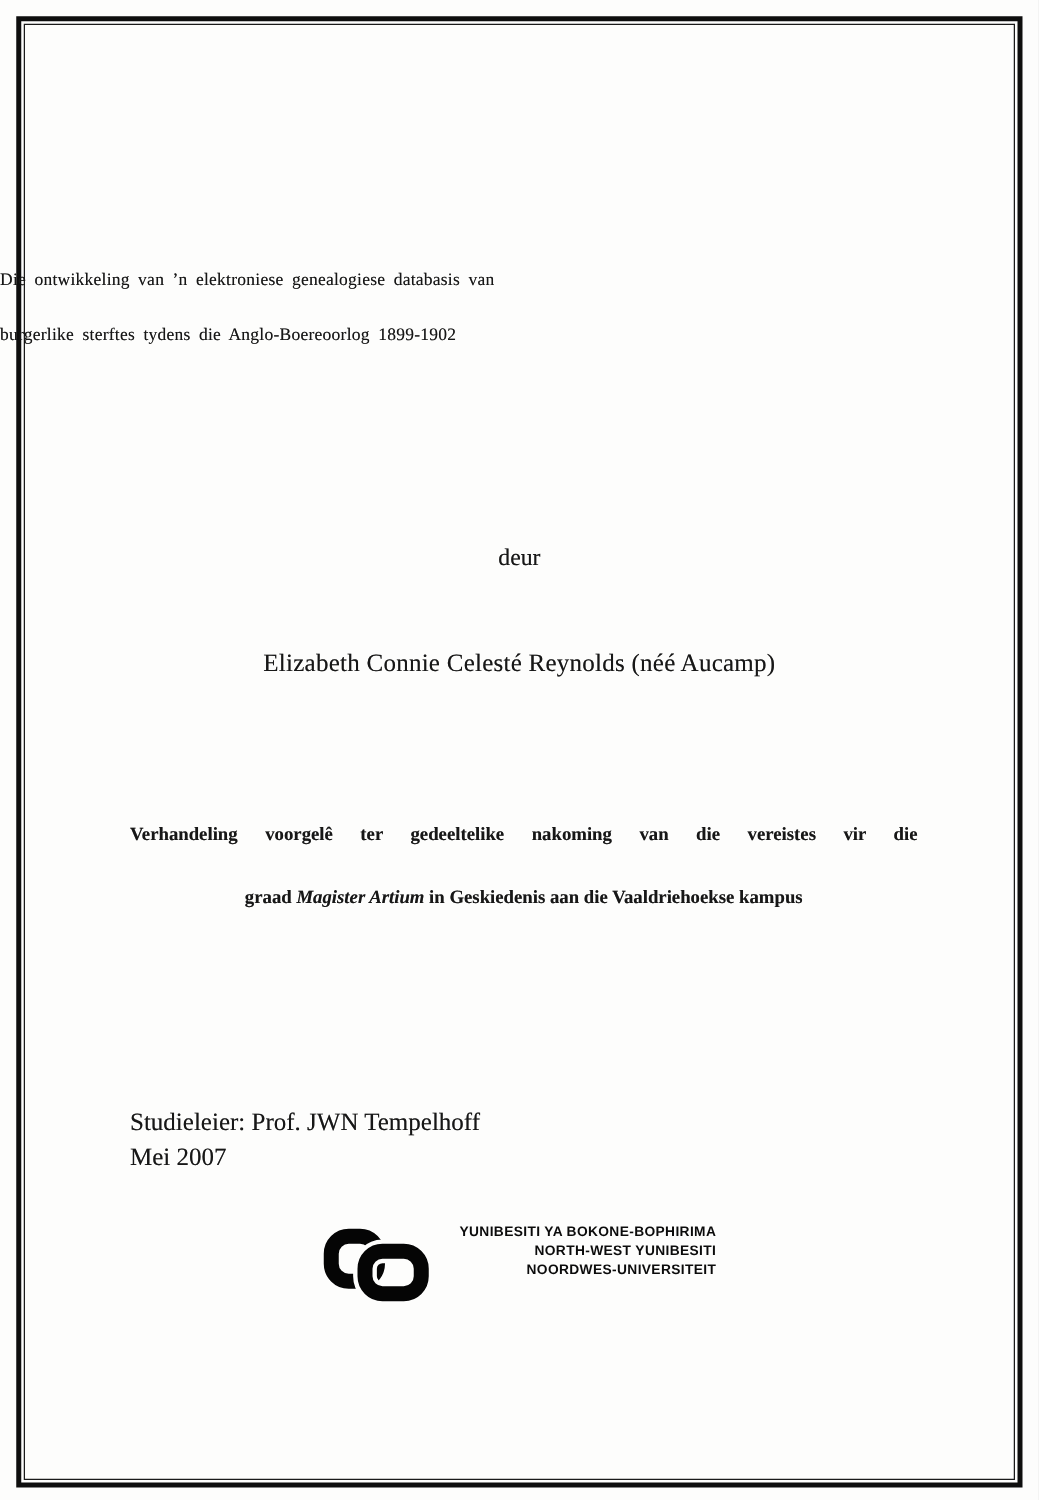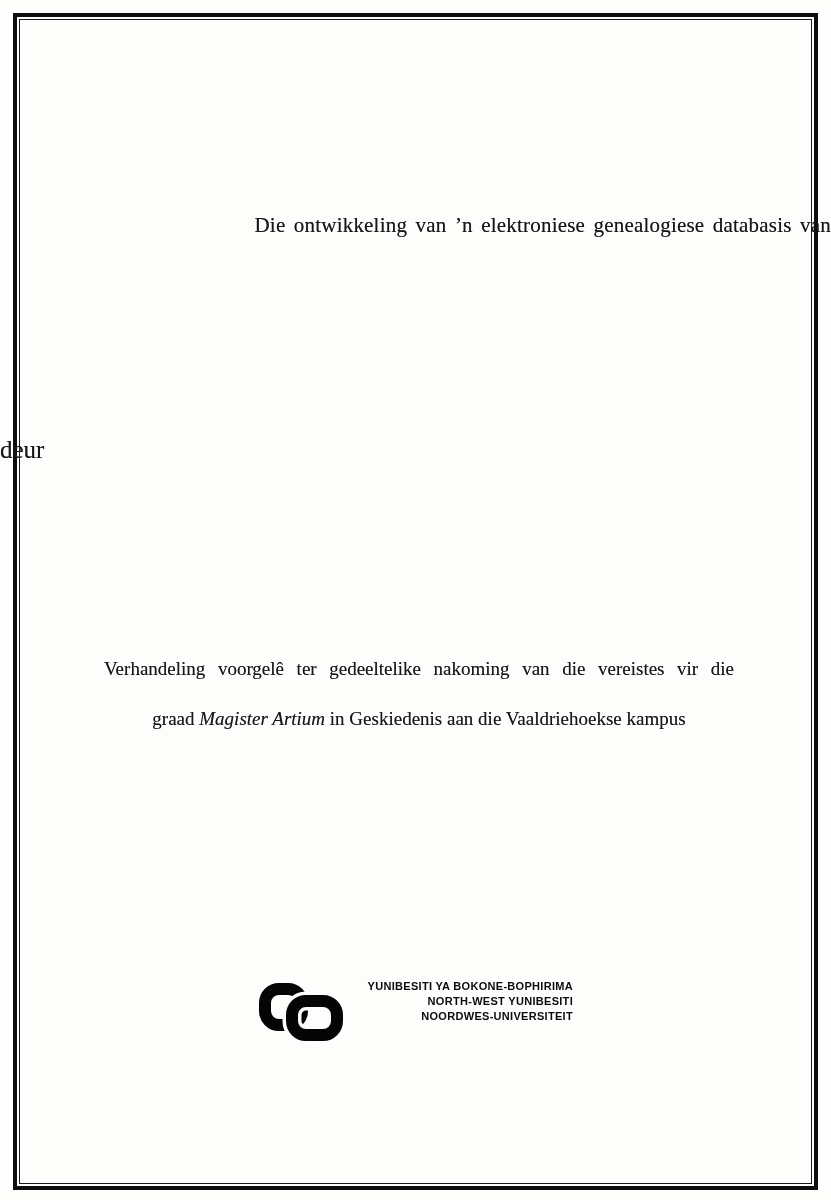--- a/index.html
+++ b/index.html
@@ -25,51 +25,52 @@
   }
   .frame-inner {
     position: absolute;
     top: 2px; left: 2px; right: 2px; bottom: 2px;
     border: 1px solid #1a1a1a;
   }
   .title {
     position: absolute;
     top: 203px; left: 0; right: 0;
     margin: 0;
-    text-align: right;
+    text-align: left;
     font-weight: normal;
-    font-size: 21px;
+    font-size: 14px;
     line-height: 44px;
     word-spacing: 3px;
     letter-spacing: 0.2px;
     text-shadow: 0 0 0.5px rgba(10,10,10,0.55);
   }
   .title .tl { display: block; }
   .byline {
     position: absolute;
     top: 436px; left: 0; right: 0;
-    text-align: left;
-    font-size: 25px;
+    text-align: center;
+    font-size: 19px;
     text-shadow: 0 0 0.5px rgba(10,10,10,0.5);
   }
   .author {
     position: absolute;
     top: 520px; left: 0; right: 0;
     text-align: center;
     font-size: 20px;
     letter-spacing: 0.2px;
     text-shadow: 0 0 0.5px rgba(10,10,10,0.5);
   }
   .statement {
     position: absolute;
     top: 656px; left: 104px;
     width: 630px;
-    font-size: 19px;
+    font-size: 15px;
     line-height: 25px;
     text-shadow: 0 0 0.5px rgba(10,10,10,0.5);
+    font-weight: bold;
   }
   .statement .s-line { display: block; text-align: center; }
   
   .statement .justify {
     text-align: justify;
   }
   .statement .justify::after {
     content: "";
     display: inline-block;
     width: 100%;
@@ -105,30 +106,36 @@
 <body>
 
 <div class="page">
 
   <div class="frame-outer">
     <div class="frame-inner"></div>
   </div>
 
   <h1 class="title">
     <span class="tl">Die ontwikkeling van ’n elektroniese genealogiese databasis van</span>
+    <span class="tl">burgerlike sterftes tydens die Anglo-Boereoorlog 1899-1902</span>
   </h1>
 
   <div class="byline">deur</div>
 
+  <div class="author">Elizabeth Connie Celesté Reynolds (néé Aucamp)</div>
 
   <div class="statement">
     <span class="s-line justify">Verhandeling voorgelê ter gedeeltelike nakoming van die vereistes vir die</span>
     <span class="s-line"><span>graad </span><em>Magister Artium</em><span> in Geskiedenis aan die Vaaldriehoekse kampus</span></span>
   </div>
 
+  <div class="credits">
+    <div>Studieleier: Prof. JWN Tempelhoff</div>
+    <div>Mei 2007</div>
+  </div>
 
   <div class="logo-mark">
     <svg width="88" height="62" viewBox="0 0 88 62" aria-hidden="true">
       <rect x="9" y="9" width="37" height="36" rx="14" ry="14" fill="none" stroke="#050505" stroke-width="12"></rect>
       <rect x="36" y="21" width="45" height="34" rx="14" ry="14" fill="none" stroke="#fdfdfc" stroke-width="19"></rect>
       <rect x="36" y="21" width="45" height="34" rx="14" ry="14" fill="none" stroke="#050505" stroke-width="12"></rect>
     </svg>
   </div>
 
   <div class="logo-text">

